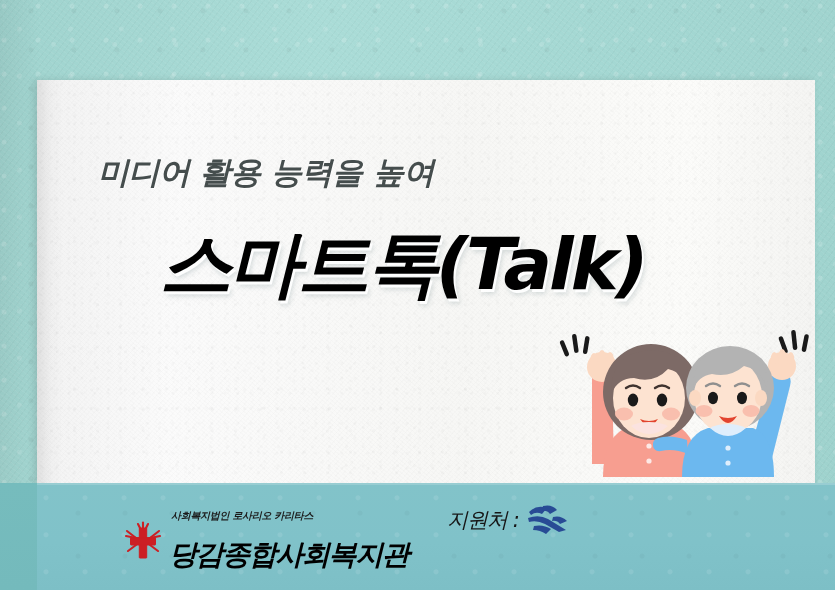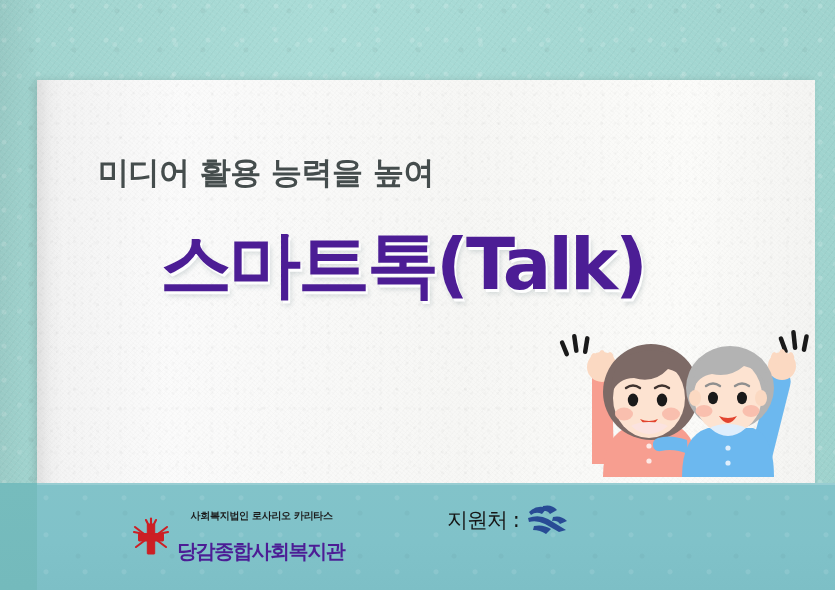--- a/index.html
+++ b/index.html
@@ -11,20 +11,21 @@
   body {
     font-family: "Liberation Sans", "DejaVu Sans", sans-serif;
   }
 
   #poster {
     position: relative;
     width: 835px;
     height: 590px;
     overflow: hidden;
     background: #a9d8d4;
+    font-style: italic;
   }
 
   
   .bg-teal {
     position: absolute;
     inset: 0;
     background:
       radial-gradient(circle at 12% 18%, rgba(255,255,255,0.16) 0 2px, transparent 3px),
       radial-gradient(circle at 38% 62%, rgba(255,255,255,0.12) 0 2px, transparent 3px),
       radial-gradient(circle at 72% 28%, rgba(0,0,0,0.045) 0 2px, transparent 3px),
@@ -106,21 +107,21 @@
   
   .main-title {
     position: absolute;
     left: 160px;
     top: 228px;
     font-family: "DejaVu Sans", "Liberation Sans", sans-serif;
     font-weight: 700;
     font-size: 72px;
     line-height: 1;
     letter-spacing: -3px;
-    color: #4c1d95;
+    color: #000000;
     text-shadow:
       2px 3px 0 rgba(255,255,255,0.95),
       3px 5px 5px rgba(120,140,145,0.28);
   }
 
   
   .band {
     position: absolute;
     left: 0;
     right: 0;
@@ -142,49 +143,48 @@
   .band-topline {
     position: absolute;
     left: 0; right: 0; top: 0;
     height: 2px;
     background: rgba(255,255,255,0.18);
   }
 
   
   .logo-left {
     position: absolute;
-    left: 133px;
+    left: 125px;
     top: 511px;
     display: flex;
     align-items: center;
     gap: 8px;
     z-index: 6;
-    text-align: center;
   }
   .caritas-mark {
     width: 36px;
     height: 38px;
     flex: none;
     position: relative;
   }
   .logo-left-text { line-height: 1; }
   .logo-left-top {
     font-family: "DejaVu Sans", "Liberation Sans", sans-serif;
     font-size: 10px;
     font-weight: 700;
     color: #1c1c1c;
     letter-spacing: -0.3px;
     margin-bottom: 3px;
     padding-left: 2px;
   }
   .logo-left-main {
     font-family: "DejaVu Sans", "Liberation Sans", sans-serif;
-    font-size: 20px;
-    font-weight: 700;
-    color: #4c1d95;
+    font-size: 28px;
+    font-weight: 700;
+    color: #000000;
     letter-spacing: -1.4px;
     margin-top: 20px;
   }
 
   
   .sponsor {
     position: absolute;
     left: 447px;
     top: 503px;
     display: flex;

